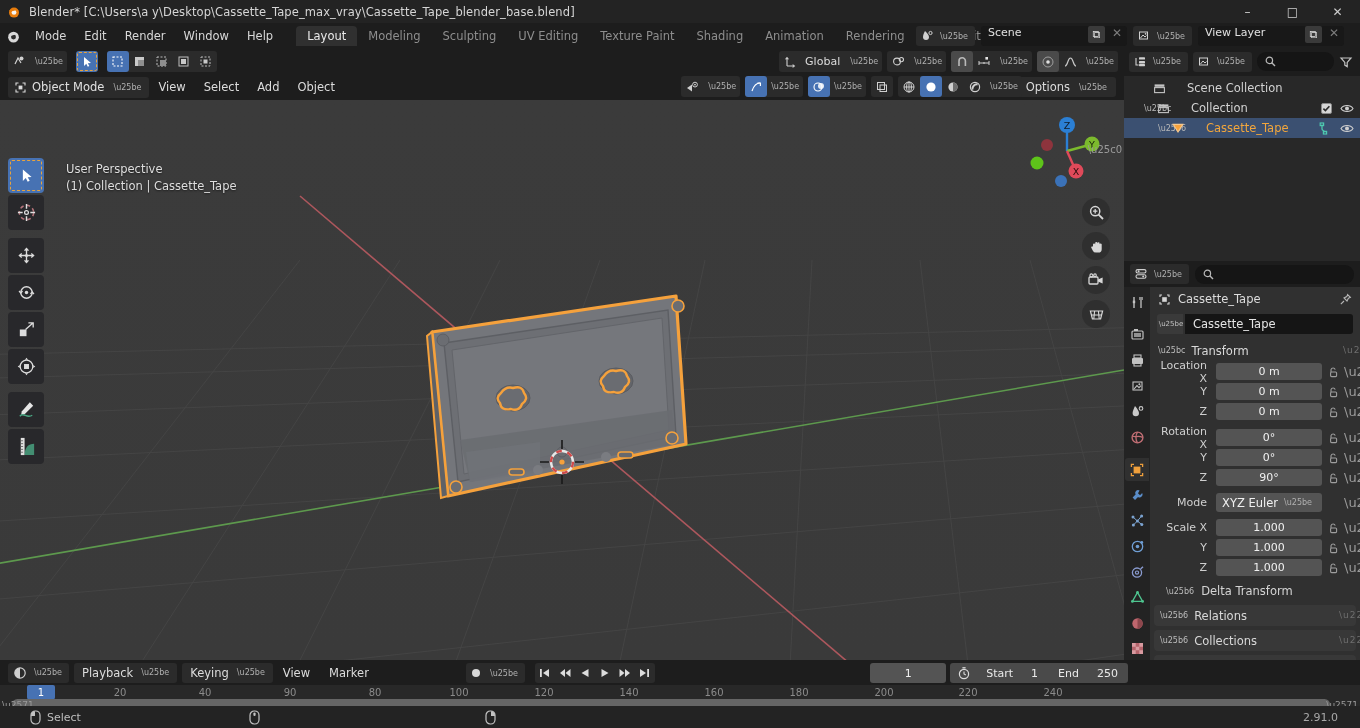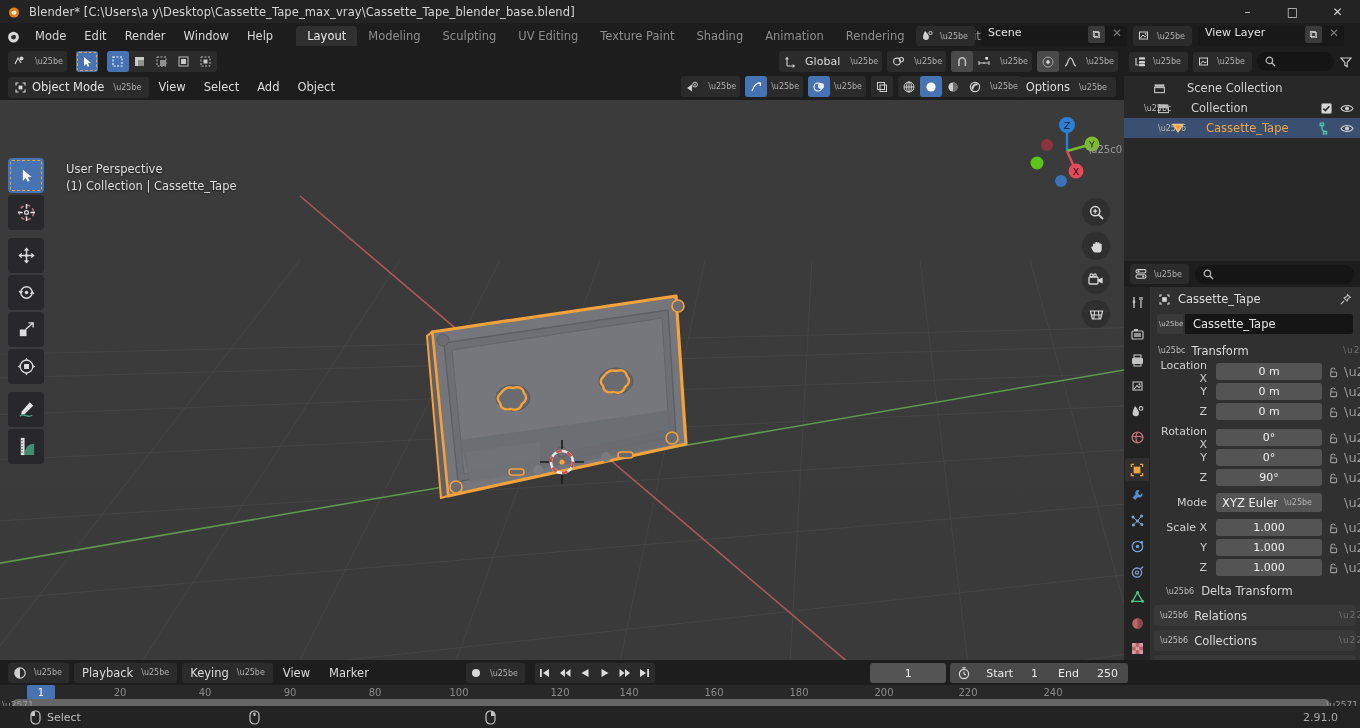--- a/index.html
+++ b/index.html
@@ -1109,21 +1109,21 @@
         </span>
       </div>
     </div>
 
     <div class="tl-ruler">
       <span class="tick" style="left:120px">20</span>
       <span class="tick" style="left:205px">40</span>
       <span class="tick" style="left:290px">90</span>
       <span class="tick" style="left:375px">80</span>
       <span class="tick" style="left:459px">100</span>
-      <span class="tick" style="left:560px">120</span>
+      <span class="tick" style="left:544px">120</span>
       <span class="tick" style="left:629px">140</span>
       <span class="tick" style="left:714px">160</span>
       <span class="tick" style="left:799px">180</span>
       <span class="tick" style="left:884px">200</span>
       <span class="tick" style="left:968px">220</span>
       <span class="tick" style="left:1053px">240</span>
       <div class="playhead" style="left:27px">1</div>
       <div class="ph-line" style="left:41px"></div>
       <div class="scrollbar"></div>
       <span class="sb-cap" style="left:2px">\u2571</span>

